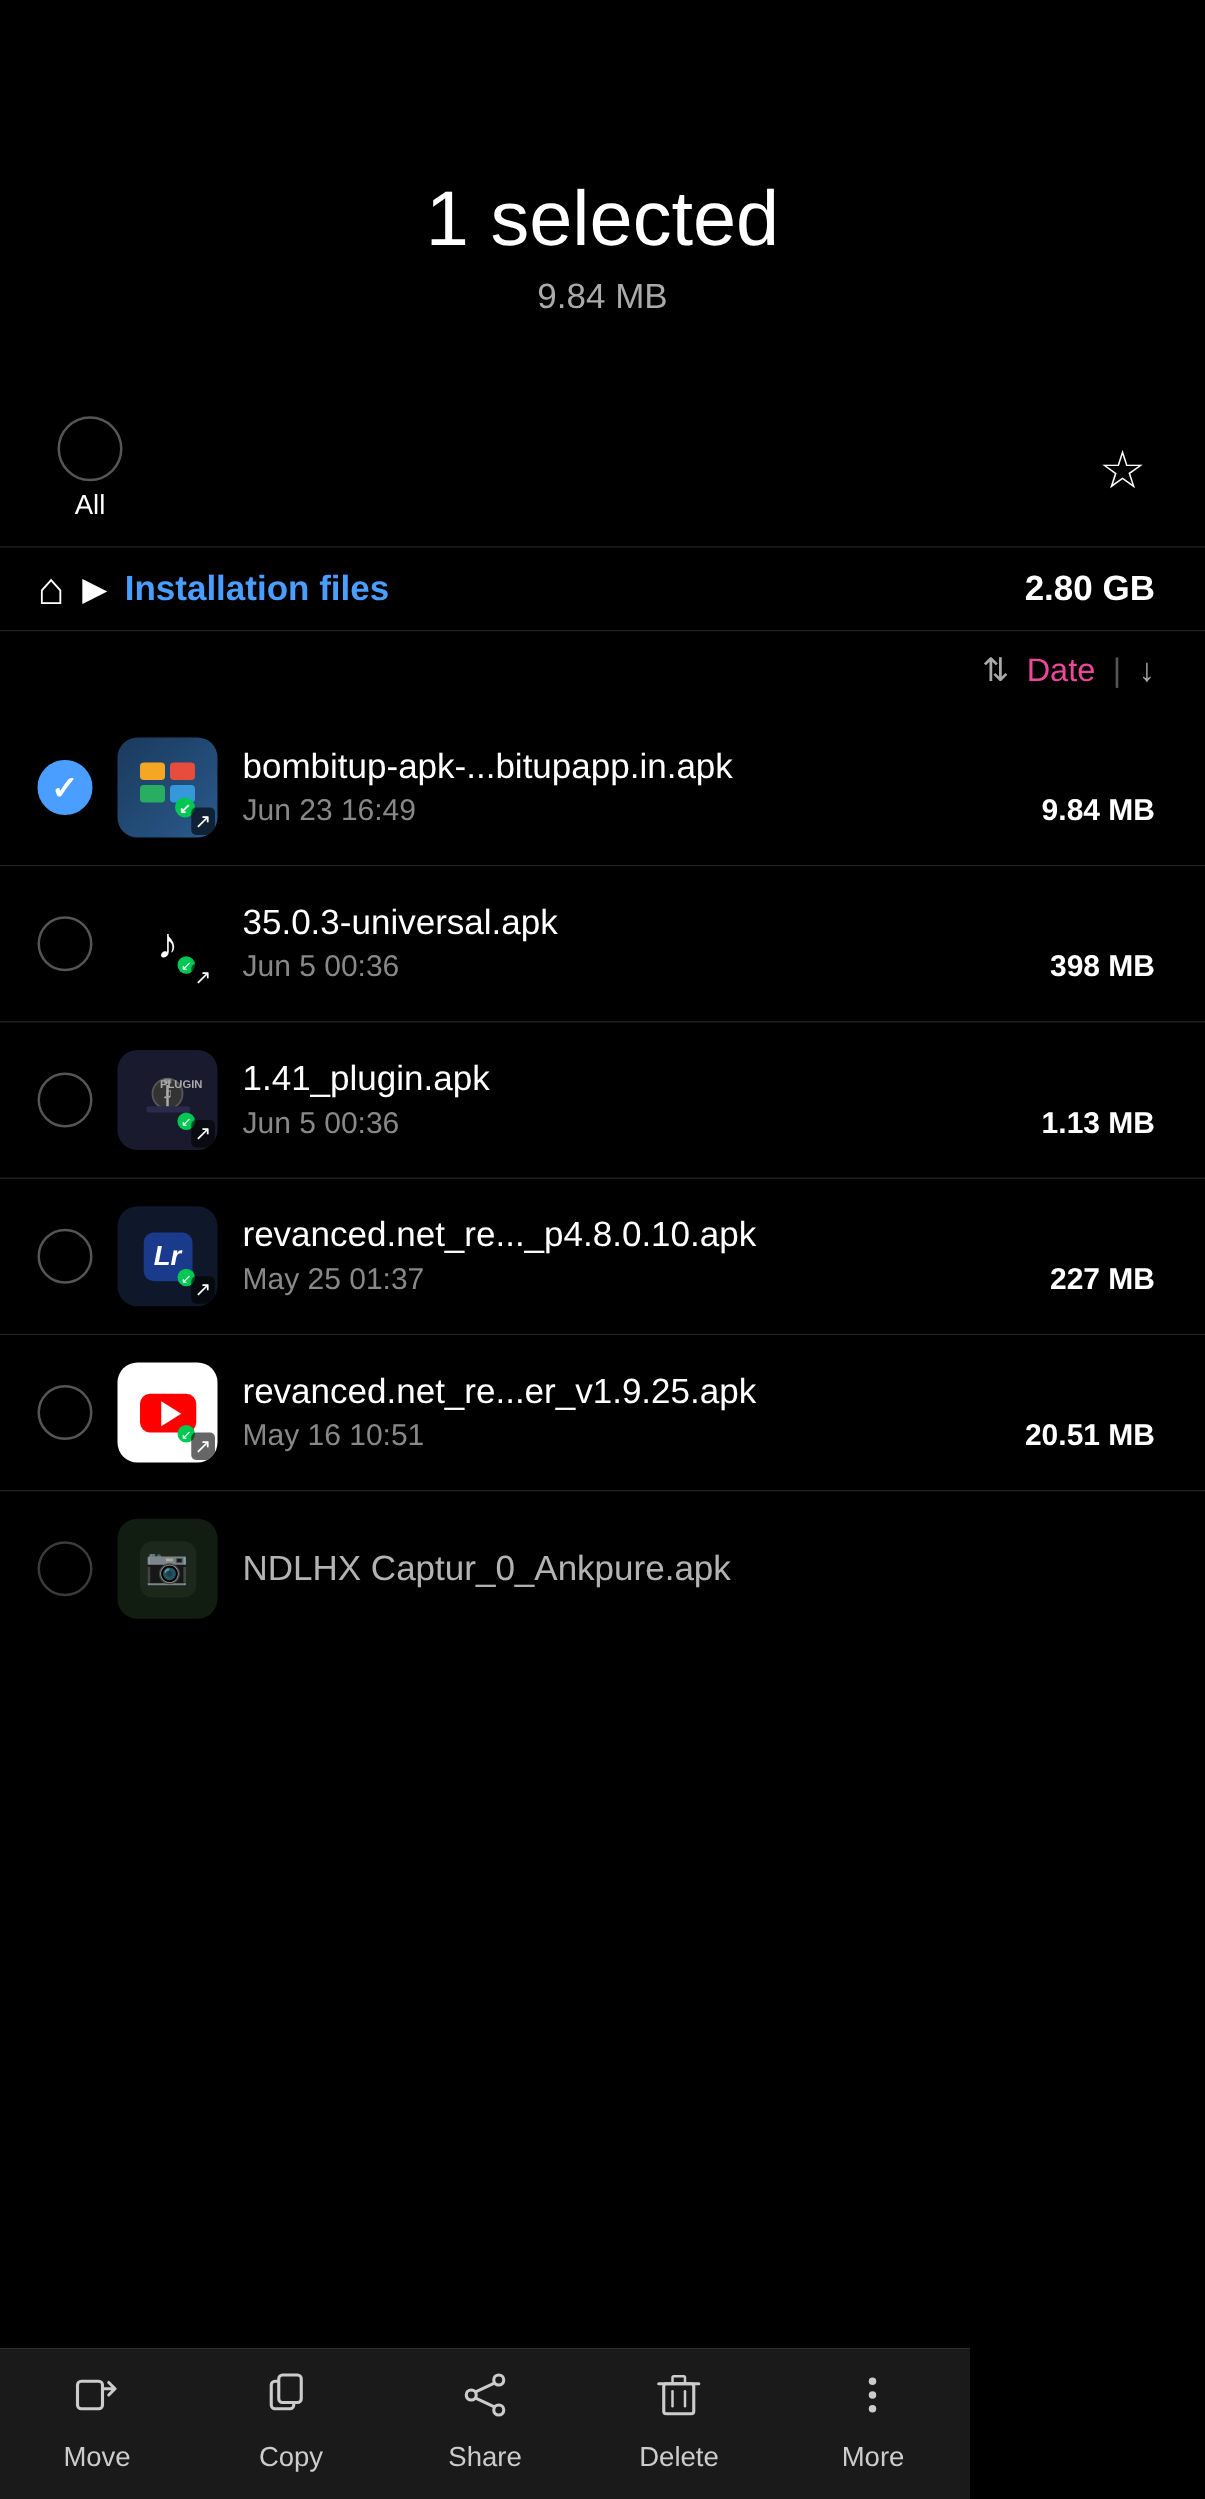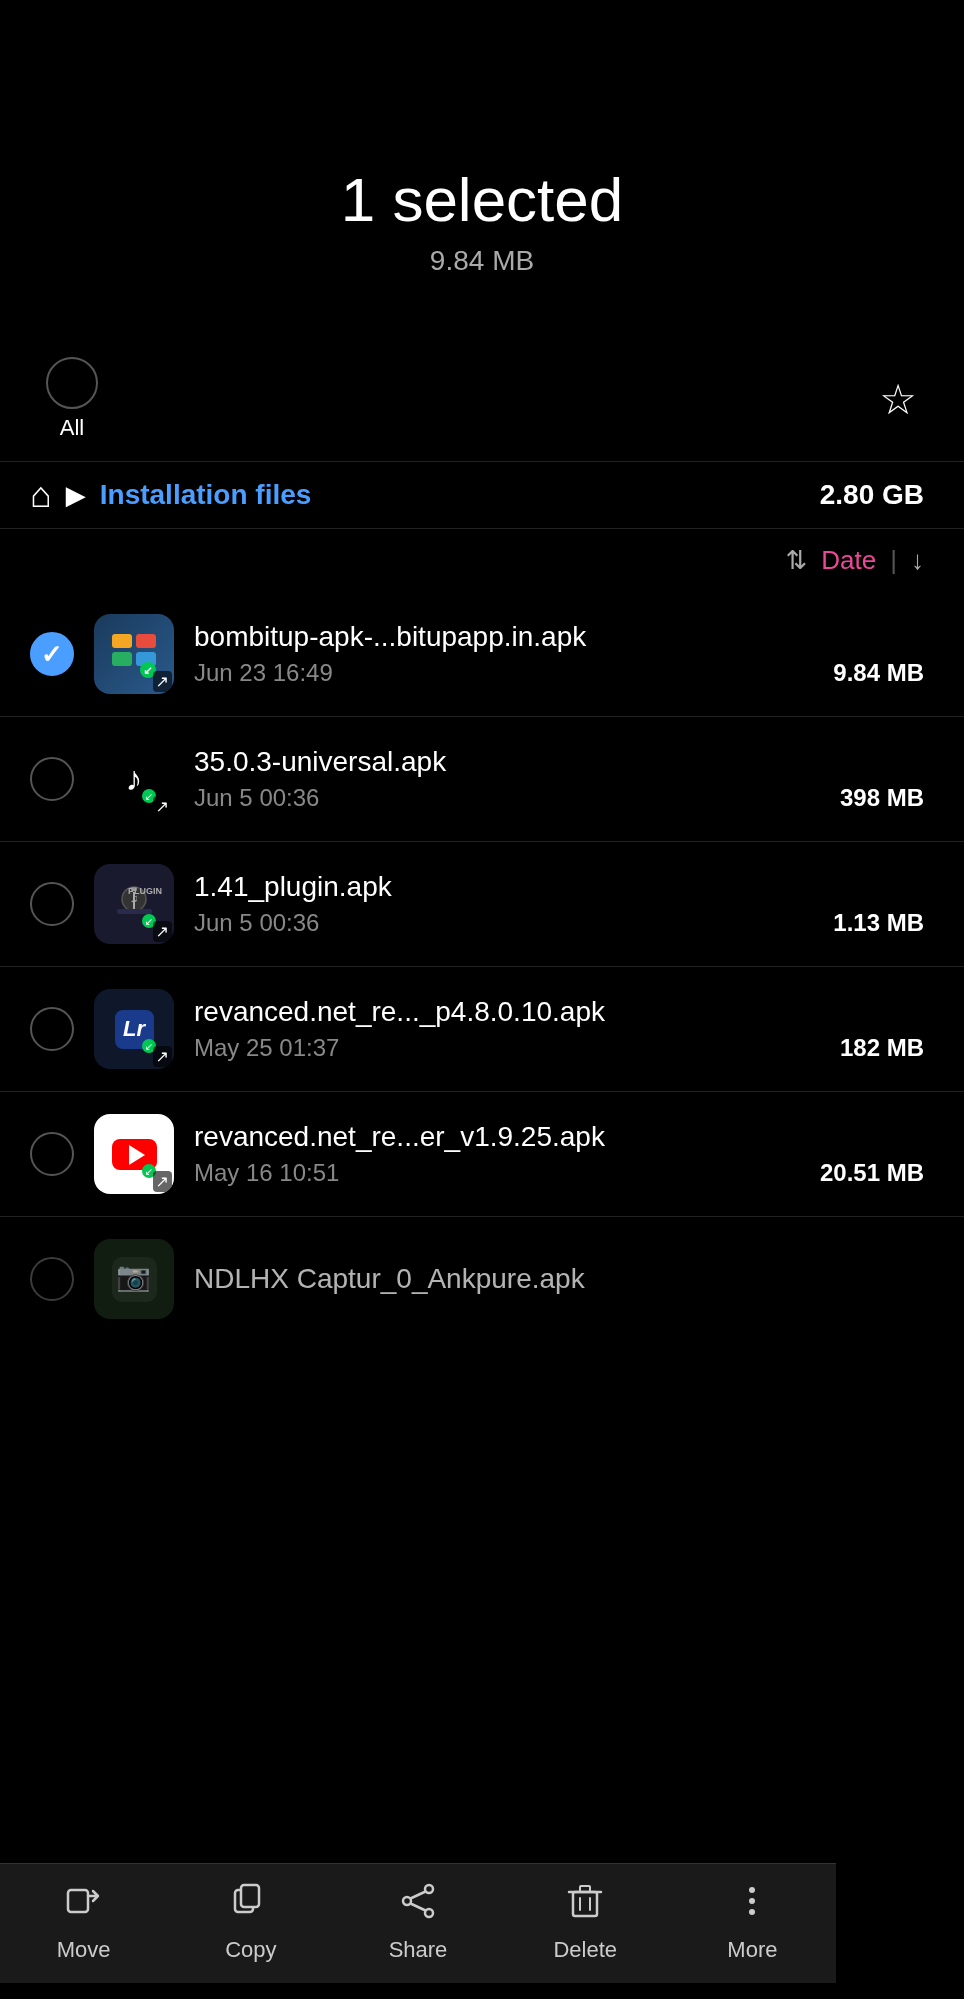--- a/index.html
+++ b/index.html
@@ -14,21 +14,20 @@
       overflow-x: hidden;
     }
 
     
     .header-area {
       display: flex;
       flex-direction: column;
       align-items: center;
       justify-content: center;
       padding: 140px 40px 60px 40px;
-      margin-top: 24px;
     }
     .selected-title {
       font-size: 62px;
       font-weight: 400;
       color: #fff;
       letter-spacing: 0;
     }
     .selected-size {
       font-size: 28px;
       color: #aaa;
@@ -220,23 +219,23 @@
       display: flex;
       align-items: center;
       padding: 22px 40px 10px 30px;
       gap: 20px;
       opacity: 0.7;
     }
 
     
     .bottom-nav {
       position: fixed;
-      bottom: 16px;
+      bottom: 0;
       left: 0;
-      width: 836px;
+      width: 776px;
       background: #1a1a1a;
       display: flex;
       align-items: center;
       justify-content: space-around;
       padding: 18px 0 20px 0;
       border-top: 1px solid #333;
     }
     .nav-item {
       display: flex;
       flex-direction: column;
@@ -395,21 +394,21 @@
           <circle cx="42" cy="44" r="7" fill="#00c853"></circle>
           <text x="42" y="48" text-anchor="middle" font-size="10" fill="white">↙</text>
         </svg>
       </div>
       <span class="expand-badge">↗</span>
     </div>
     <div class="file-info">
       <div class="file-name">revanced.net_re..._p4.8.0.10.apk</div>
       <div class="file-meta">
         <span class="file-date">May 25 01:37</span>
-        <span class="file-size">182 MB</span>
+        <span class="file-size">227 MB</span>
       </div>
     </div>
   </div>
 
   <div class="file-item">
     <div class="file-checkbox"></div>
     <div class="file-icon-wrapper apk-youtube">
       <div class="file-icon-bg">
         <svg width="55" height="55" viewBox="0 0 55 55">
           <rect x="5" y="12" width="45" height="31" rx="8" fill="#ff0000"></rect>

